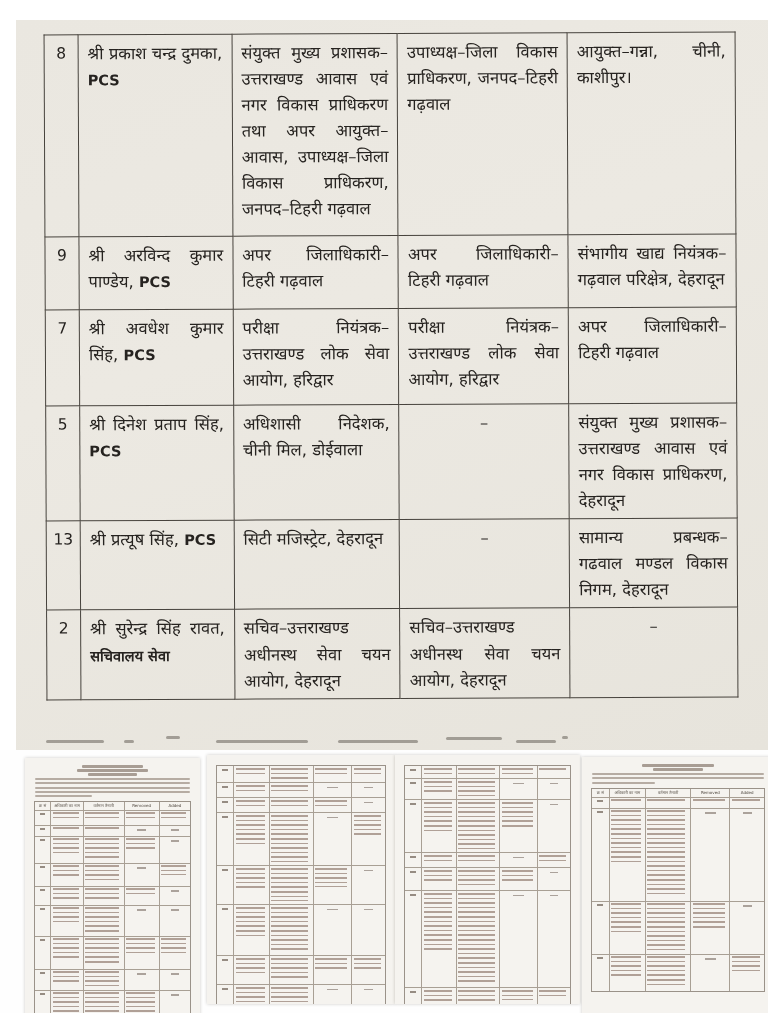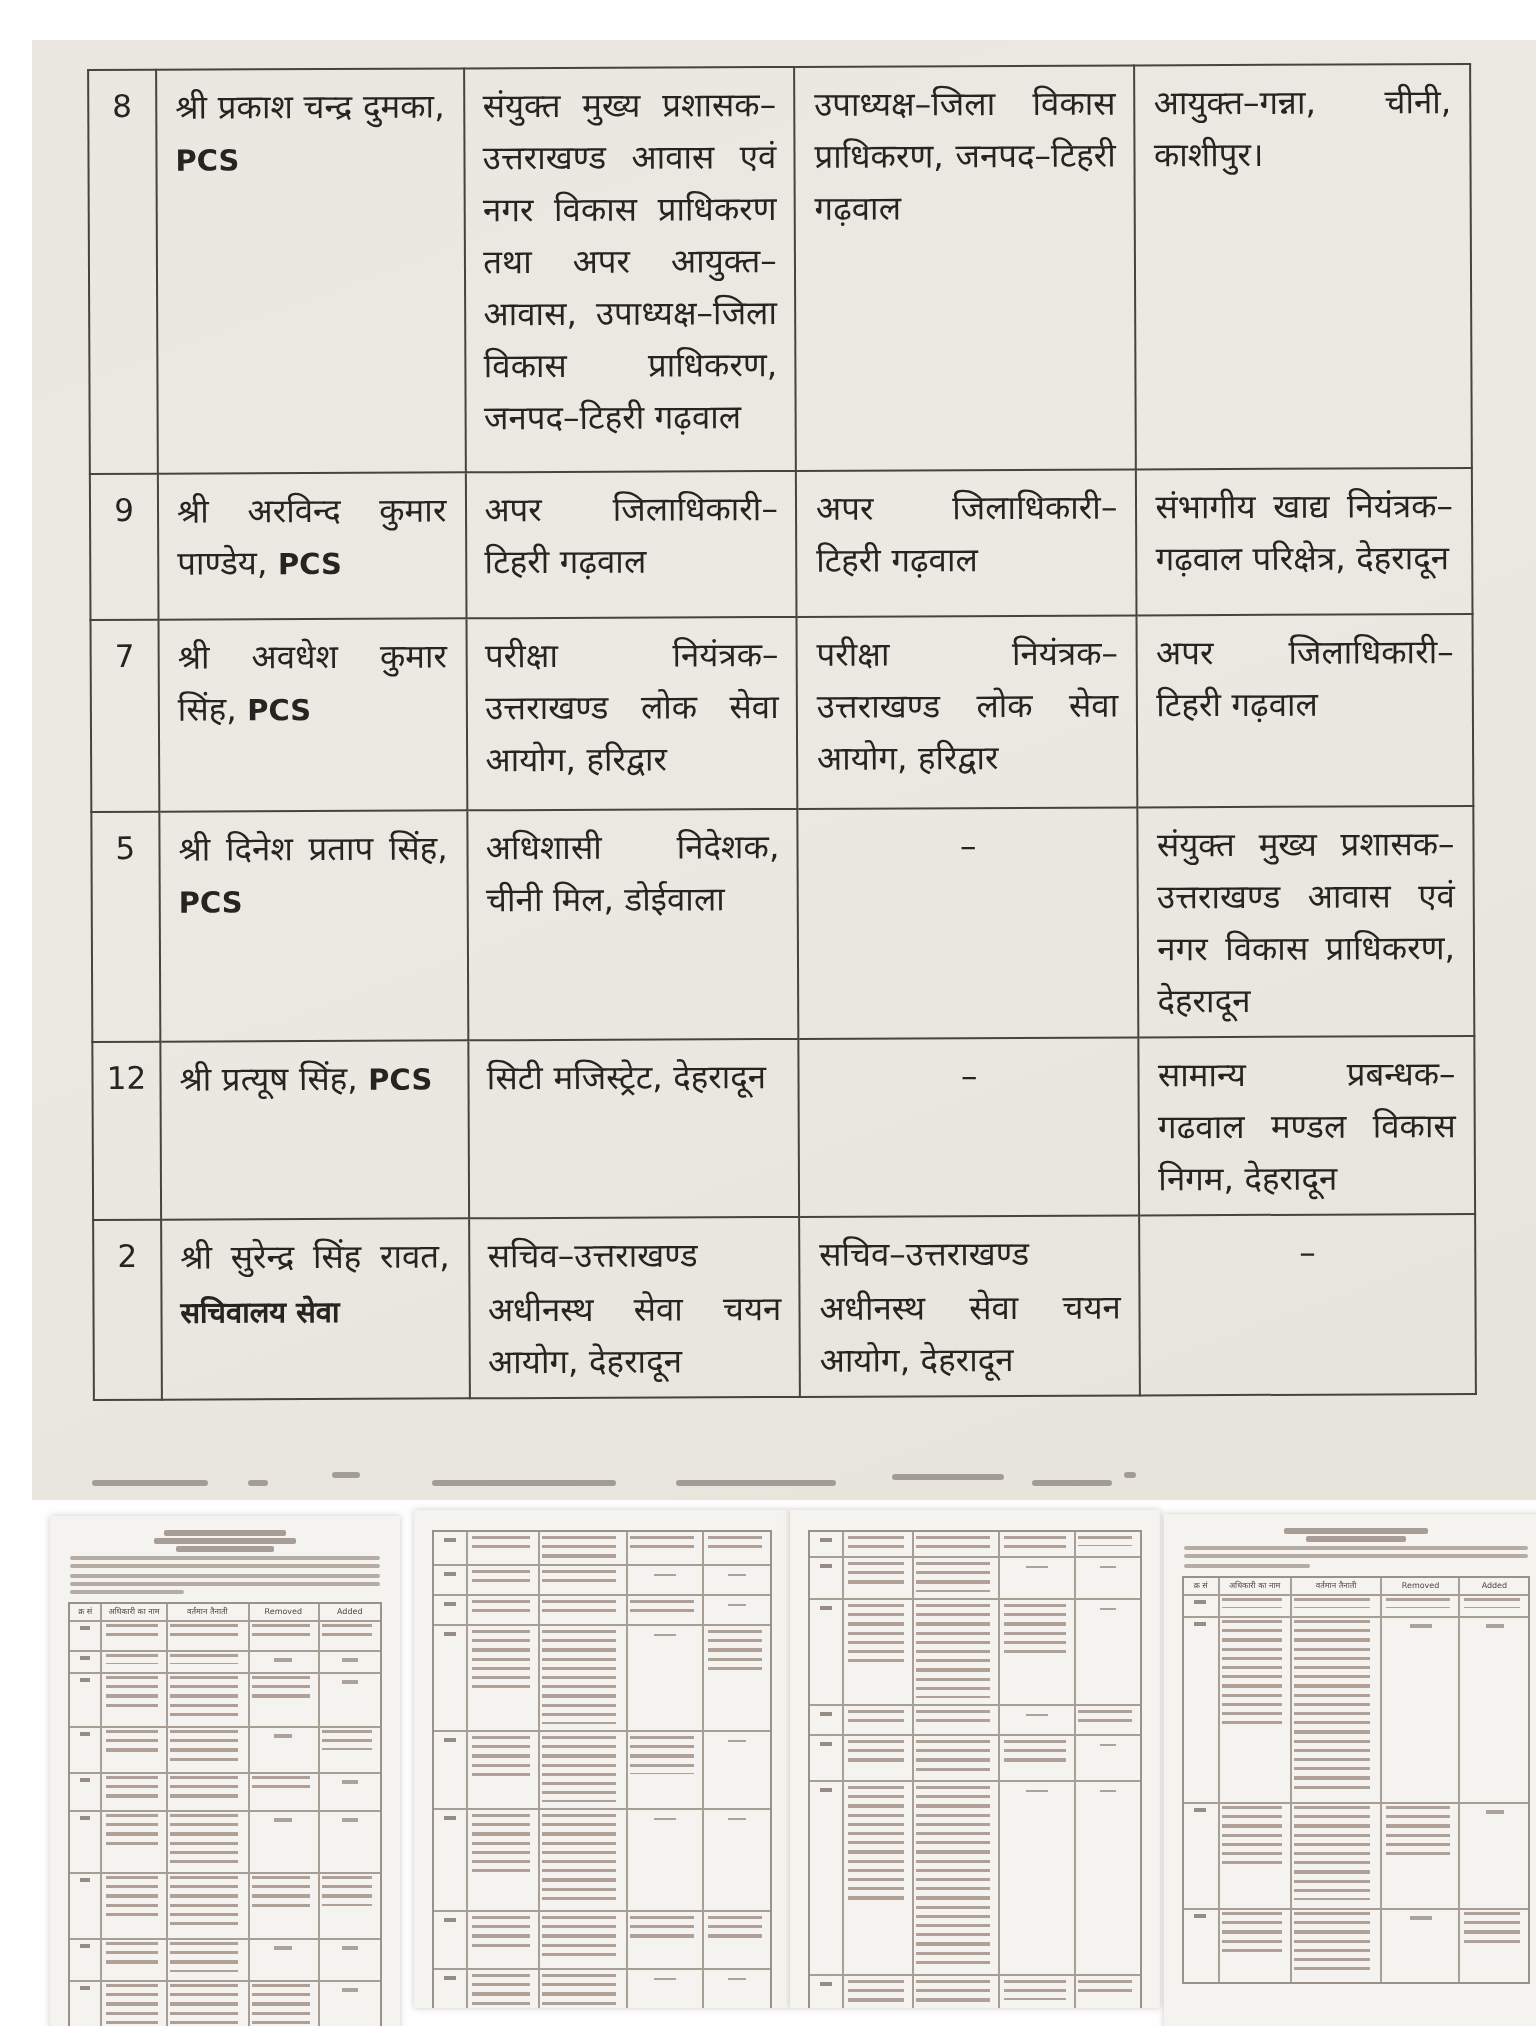--- a/index.html
+++ b/index.html
@@ -77,21 +77,21 @@
         <td>अपर जिलाधिकारी–टिहरी गढ़वाल</td>
       </tr>
       <tr style="height:102px">
         <td class="num">5</td>
         <td><span>श्री दिनेश प्रताप सिंह,</span> <span class="svc">PCS</span></td>
         <td>अधिशासी निदेशक, चीनी मिल, डोईवाला</td>
         <td class="dash">–</td>
         <td>संयुक्त मुख्य प्रशासक– उत्तराखण्ड आवास एवं नगर विकास प्राधिकरण, देहरादून</td>
       </tr>
       <tr style="height:74px">
-        <td class="num">12</td>
+        <td class="num">13</td>
         <td><span>श्री प्रत्यूष सिंह,</span> <span class="svc">PCS</span></td>
         <td>सिटी मजिस्ट्रेट, देहरादून</td>
         <td class="dash">–</td>
         <td>सामान्य प्रबन्धक– गढवाल मण्डल विकास निगम, देहरादून</td>
       </tr>
       <tr style="height:74px">
         <td class="num">2</td>
         <td><span>श्री सुरेन्द्र सिंह रावत,</span> <span class="svc">सचिवालय सेवा</span></td>
         <td>सचिव–उत्तराखण्ड अधीनस्थ सेवा चयन आयोग, देहरादून</td>
         <td>सचिव–उत्तराखण्ड अधीनस्थ सेवा चयन आयोग, देहरादून</td>

